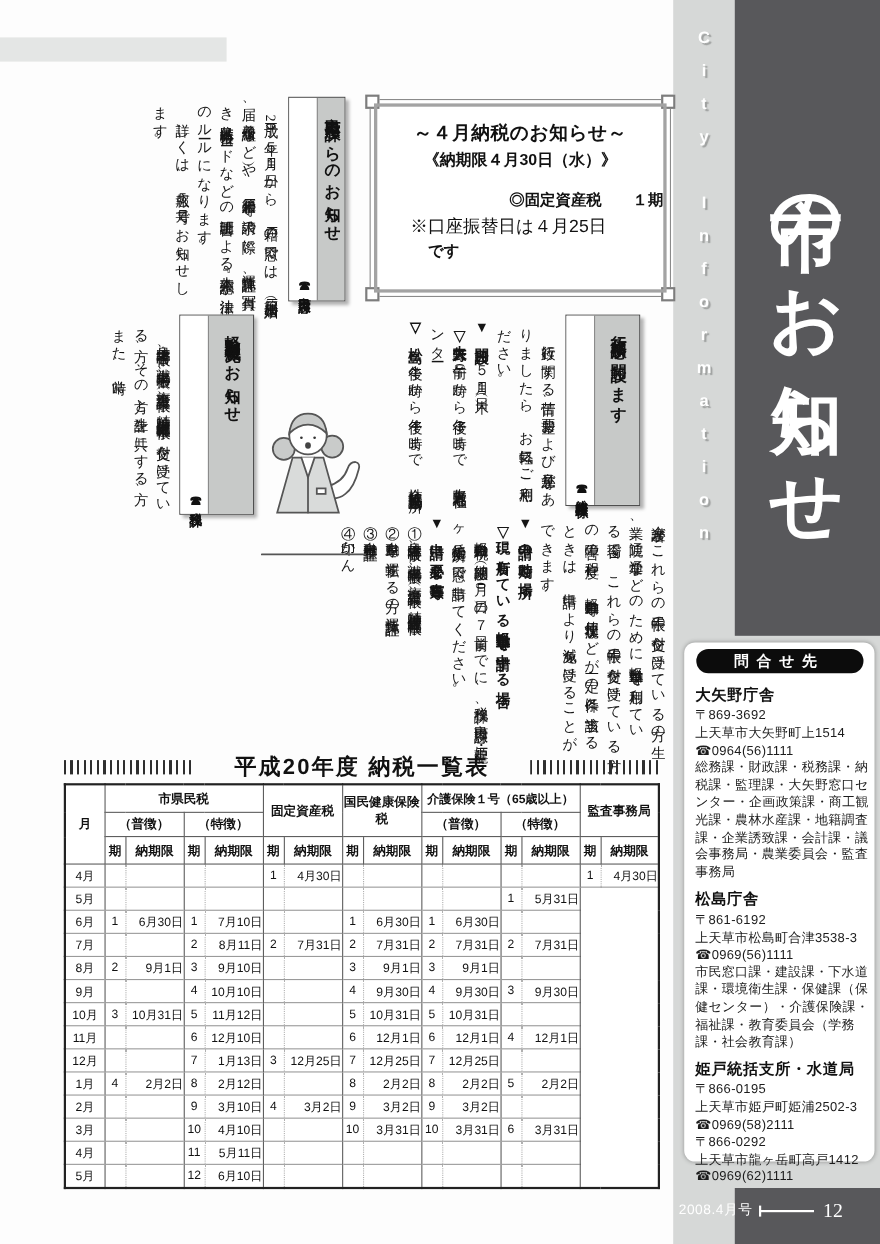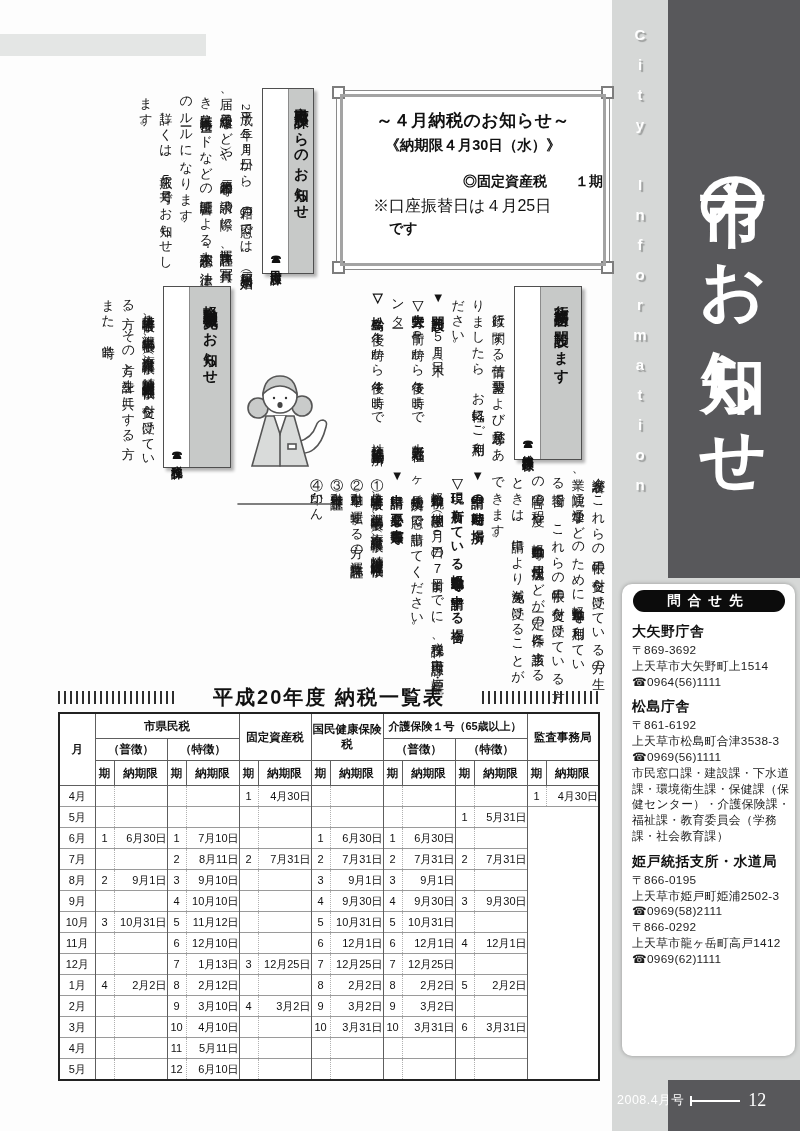--- a/index.html
+++ b/index.html
@@ -100,20 +100,21 @@
     <span>市のお知らせ</span>
   </div>
 
   <div class="abs contact-panel">
     <div class="contact-pill">問合せ先</div>
     <div class="contact-body" id="contact-list">
         <div class="office-name">大矢野庁舎</div>
         <div class="office-line">〒869-3692</div>
         <div class="office-line">上天草市大矢野町上1514</div>
         <div class="office-line">☎0964(56)1111</div>
+        <div class="office-line">総務課・財政課・税務課・納税課・監理課・大矢野窓口センター・企画政策課・商工観光課・農林水産課・地籍調査課・企業誘致課・会計課・議会事務局・農業委員会・監査事務局</div>
         <div class="office-name">松島庁舎</div>
         <div class="office-line">〒861-6192</div>
         <div class="office-line">上天草市松島町合津3538-3</div>
         <div class="office-line">☎0969(56)1111</div>
         <div class="office-line">市民窓口課・建設課・下水道課・環境衛生課・保健課（保健センター）・介護保険課・福祉課・教育委員会（学務課・社会教育課）</div>
         <div class="office-name">姫戸統括支所・水道局</div>
         <div class="office-line">〒866-0195</div>
         <div class="office-line">上天草市姫戸町姫浦2502-3</div>
         <div class="office-line">☎0969(58)2111</div>
         <div class="office-line">〒866-0292</div>

